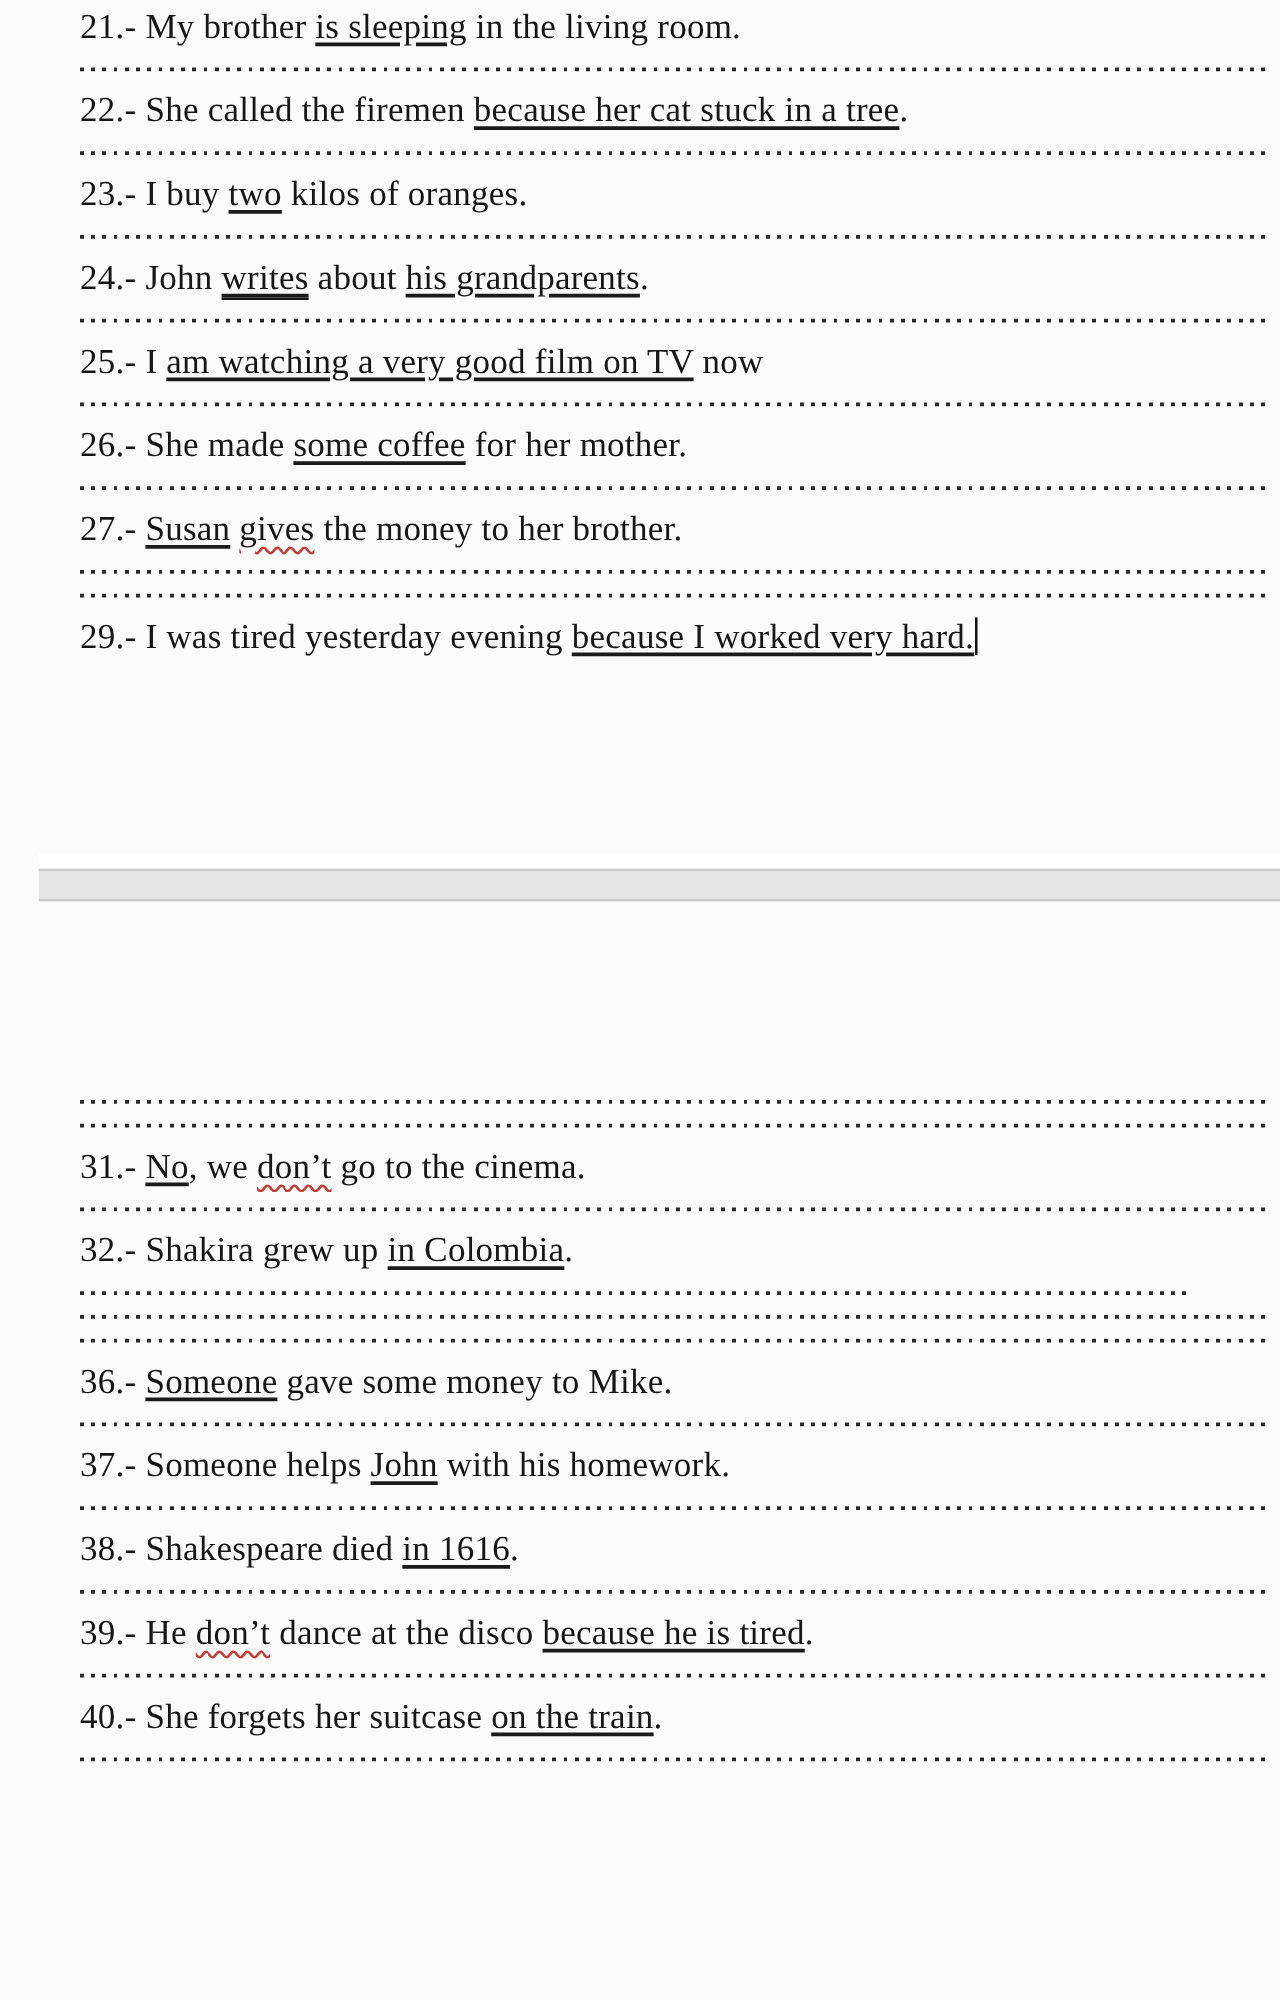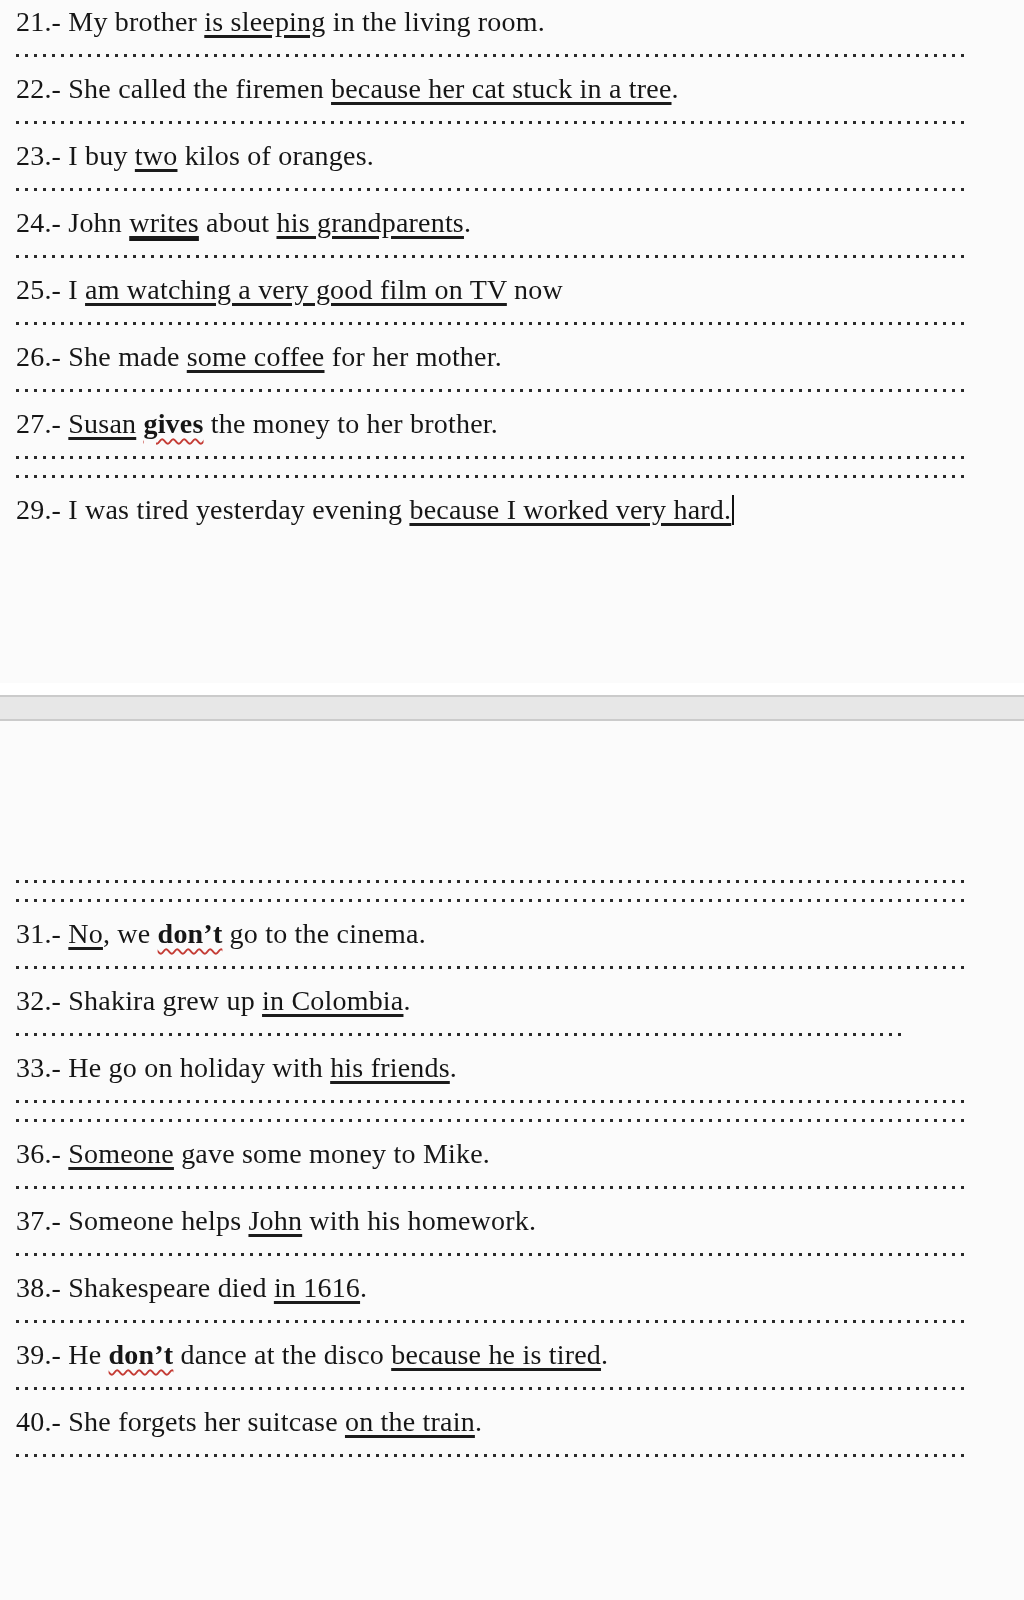--- a/index.html
+++ b/index.html
@@ -9,20 +9,21 @@
   }
   body {
     width: 1024px;
     height: 1600px;
     overflow: hidden;
     font-family: "Liberation Serif", serif;
     color: #161616;
   }
   #doc {
     padding: 6px 38px 0 16px;
+    margin-left: 48px;
   }
   .sentence {
     font-size: 28px;
     line-height: 32px;
     height: 32px;
     margin-bottom: 16px;
     white-space: pre;
     letter-spacing: 0.2px;
   }
   .seg { white-space: pre; }
@@ -33,21 +34,20 @@
     text-decoration-color: #1b1b1b;
     text-decoration-thickness: 2.5px;
     text-underline-offset: 4px;
   }
   .rw {
     text-decoration-line: underline;
     text-decoration-style: wavy;
     text-decoration-color: var(--red-wavy, #c43c35);
     text-decoration-thickness: 2px;
     text-underline-offset: 5px;
-    font-weight: bold;
   }
   .rw-i {
     text-decoration-line: underline;
     text-decoration-style: wavy;
     text-decoration-color: var(--red-wavy, #c43c35);
     text-decoration-thickness: 2px;
     text-underline-offset: 7px;
     text-decoration: underline;
   }
   .bw-i {
@@ -113,21 +113,20 @@
       <div class="pagebreak-white-strip"></div>
       <div class="pagebreak-band"></div>
     </div>
     <div class="spacer" style="height: 159px;"></div>
     <div class="answer-line"></div>
     <div class="answer-line"></div>
     <div class="sentence"><span class="num">31.- </span><span class="seg u">No</span><span class="seg">, we </span><span class="seg rw">don’t</span><span class="seg"> go to the cinema.</span></div>
     <div class="answer-line"></div>
     <div class="sentence"><span class="num">32.- </span><span class="seg">Shakira grew up </span><span class="seg u">in Colombia</span><span class="seg">.</span></div>
     <div class="answer-line short"></div>
-    <div class="sentence"><span class="num">33.- </span><span class="seg">He go on holiday with </span><span class="seg u">his friends</span><span class="seg">.</span></div>
     <div class="answer-line"></div>
     <div class="answer-line"></div>
     <div class="sentence"><span class="num">36.- </span><span class="seg u">Someone</span><span class="seg"> gave some money to Mike.</span></div>
     <div class="answer-line"></div>
     <div class="sentence"><span class="num">37.- </span><span class="seg">Someone helps </span><span class="seg u">John</span><span class="seg"> with his homework.</span></div>
     <div class="answer-line"></div>
     <div class="sentence"><span class="num">38.- </span><span class="seg">Shakespeare died </span><span class="seg u">in 1616</span><span class="seg">.</span></div>
     <div class="answer-line"></div>
     <div class="sentence"><span class="num">39.- </span><span class="seg">He </span><span class="seg rw">don’t</span><span class="seg"> dance at the disco </span><span class="seg u">because he is tired</span><span class="seg">.</span></div>
     <div class="answer-line"></div>

